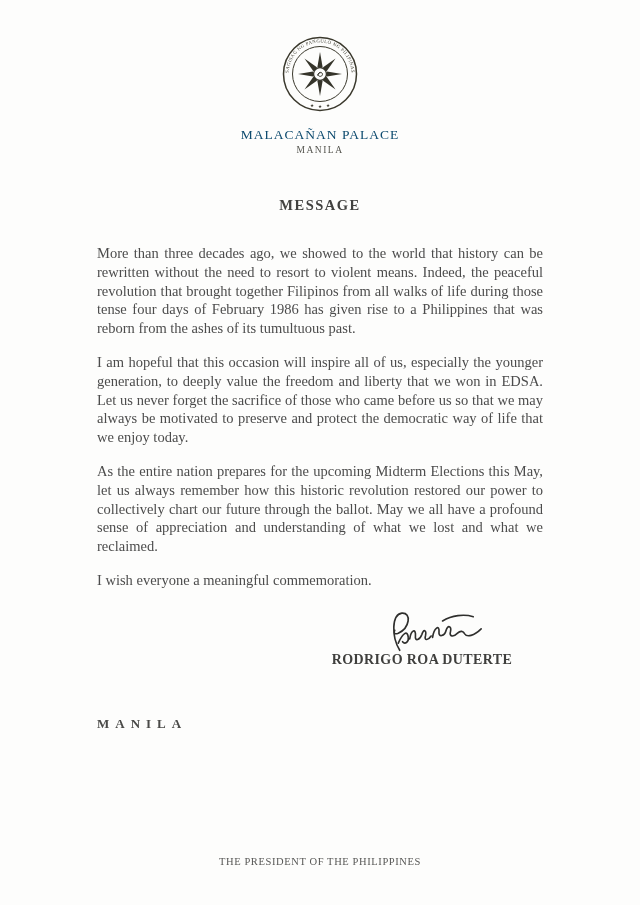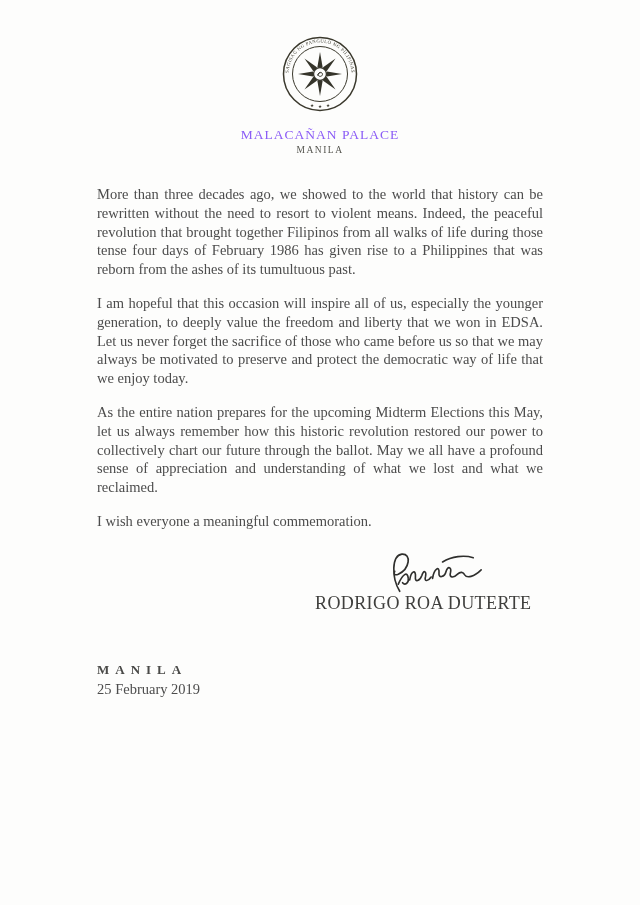--- a/index.html
+++ b/index.html
@@ -25,21 +25,21 @@
   .seal {
     display: block;
     margin: 0 auto;
     width: 80px;
     height: 80px;
   }
   .palace-name {
     margin-top: 13px;
     font-size: 13.5px;
     letter-spacing: 1px;
-    color: #8b5cf6;
+    color: #0c4a6e;
   }
   .city-name {
     margin-top: 2px;
     font-size: 9.5px;
     letter-spacing: 1.5px;
     color: #55554f;
   }
   .message-title {
     margin: 42px 0 0 0;
     text-align: center;
@@ -75,22 +75,22 @@
     margin: 16px 14px 0 auto;
     text-align: center;
   }
   .signature-svg {
     display: block;
     width: 160px;
     height: 50px;
     margin: 0 auto -4px 44px;
   }
   .signatory-name {
-    font-size: 18px;
-    font-weight: normal;
+    font-size: 14px;
+    font-weight: bold;
     letter-spacing: 0.4px;
     color: #3f3f3d;
     white-space: nowrap;
   }
   .dateline {
     margin-top: 48px;
   }
   .dateline .place {
     font-size: 13px;
     font-weight: bold;
@@ -147,20 +147,21 @@
       <path d="M 37.6,41.5 c 0.6,-3.4 4.2,-4.2 4.8,-1.6 c 0.5,2.2 -2.6,3.4 -4.0,1.6 c -0.9,-1.2 0.4,-3.0 2.0,-2.6" fill="none" stroke="#35342a" stroke-width="1"></path>
       <text x="32" y="72.5" font-size="4.6" text-anchor="middle" fill="#3a382c">★</text>
       <text x="40" y="74" font-size="4.6" text-anchor="middle" fill="#3a382c">★</text>
       <text x="48" y="72.5" font-size="4.6" text-anchor="middle" fill="#3a382c">★</text>
     </svg>
     <div class="palace-name">MALACAÑAN PALACE</div>
     <div class="city-name">MANILA</div>
   </header>
 
   <main>
+    <h1 class="message-title">MESSAGE</h1>
 
     <div class="body-copy">
       <p>More than three decades ago, we showed to the world that history can be rewritten without the need to resort to violent means. Indeed, the peaceful revolution that brought together Filipinos from all walks of life during those tense four days of February 1986 has given rise to a Philippines that was reborn from the ashes of its tumultuous past.</p>
       <p>I am hopeful that this occasion will inspire all of us, especially the younger generation, to deeply value the freedom and liberty that we won in EDSA. Let us never forget the sacrifice of those who came before us so that we may always be motivated to preserve and protect the democratic way of life that we enjoy today.</p>
       <p>As the entire nation prepares for the upcoming Midterm Elections this May, let us always remember how this historic revolution restored our power to collectively chart our future through the ballot. May we all have a profound sense of appreciation and understanding of what we lost and what we reclaimed.</p>
       <p class="last-line">I wish everyone a meaningful commemoration.</p>
     </div>
 
     <div class="signature-block">
       <svg class="signature-svg" viewBox="0 0 170 70" aria-hidden="true">
@@ -170,18 +171,18 @@
           <path d="M 44,46 C 46,33 53,31 52,42 C 51,50 58,48 61,40 C 63,32 68,33 66,42 C 64,49 70,48 74,42"></path>
           <path d="M 76,44 C 78,30 86,26 85,36 C 84,45 93,42 95,34 C 97,26 103,28 101,36 C 99,43 105,44 111,38 C 115,34 119,35 121,39 C 124,44 134,42 144,32"></path>
           <path d="M 90,21 C 103,13 120,11 133,15"></path>
         </g>
       </svg>
       <div class="signatory-name">RODRIGO ROA DUTERTE</div>
     </div>
 
     <div class="dateline">
       <div class="place">MANILA</div>
-      <div class="date">25 February 2019</div>
     </div>
   </main>
 
+  <footer class="page-footer">THE PRESIDENT OF THE PHILIPPINES</footer>
 
 </div>
 
 </body></html>

